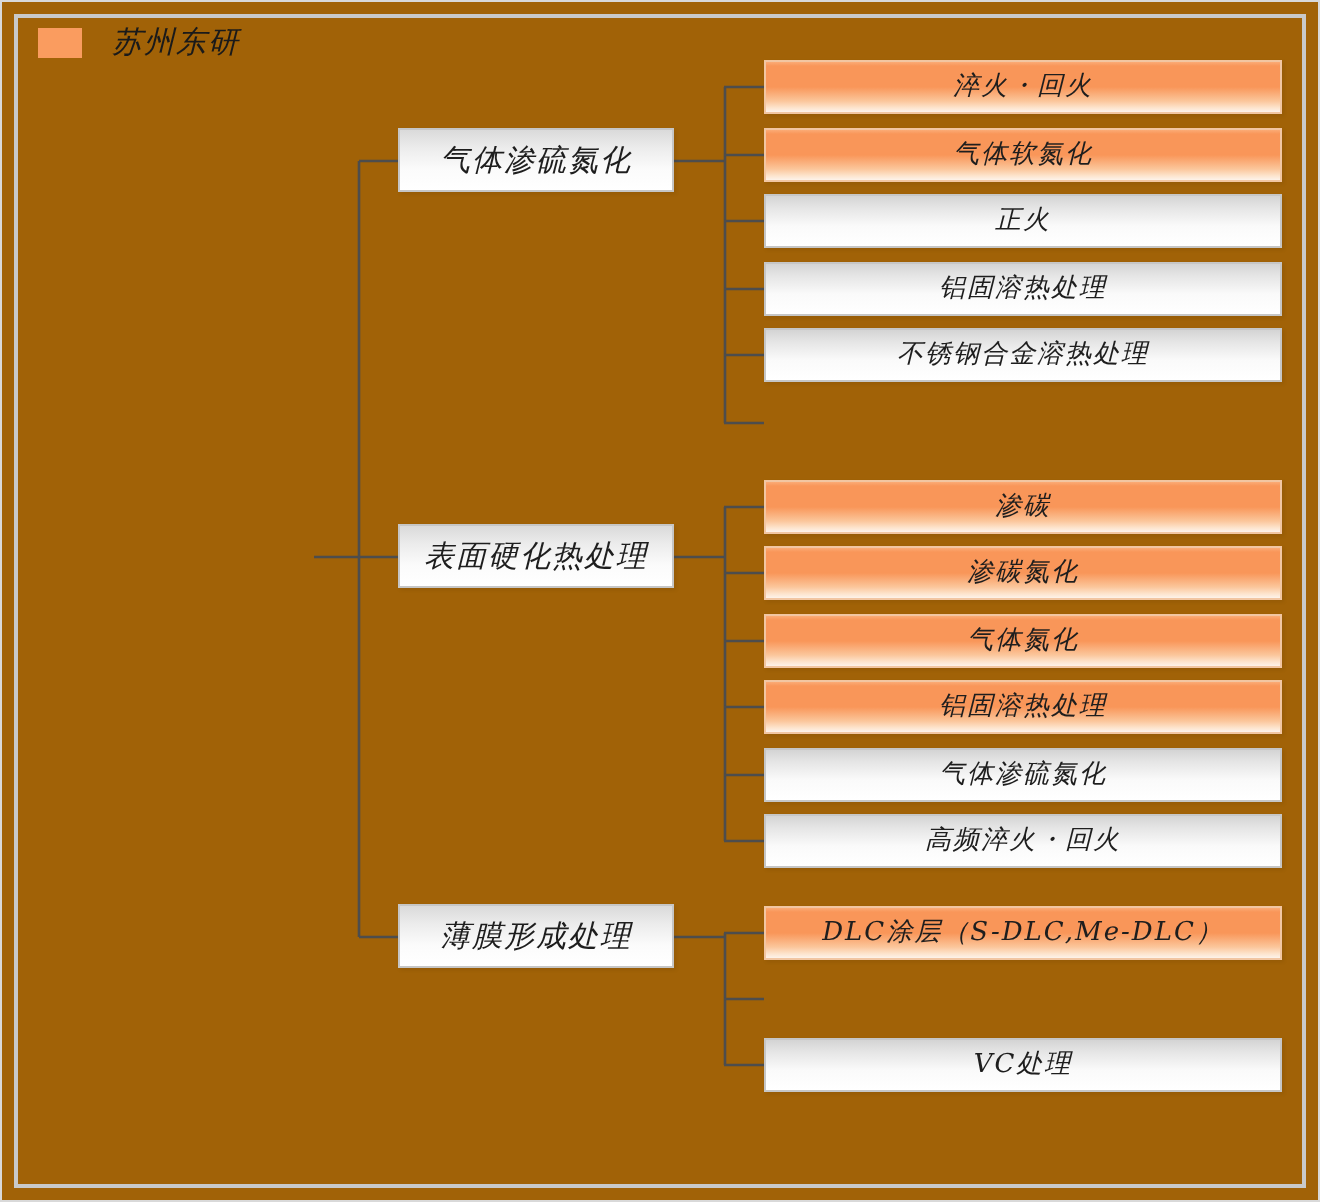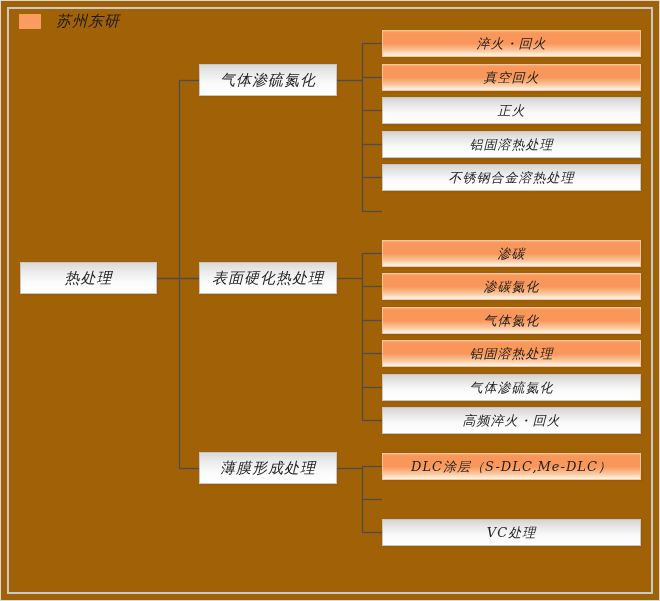--- a/index.html
+++ b/index.html
@@ -77,28 +77,27 @@
       <path d="M361,419.5 H381"></path>
 
       <path d="M336,467.5 H361"></path>
       <path d="M361.5,465.5 V531.5"></path>
       <path d="M361,465.5 H381"></path>
       <path d="M361,498.5 H381"></path>
       <path d="M361,531.5 H381"></path>
     </g>
   </svg>
 
-  <div class="node root" style="top:261px">热处理</div>
 
   <div class="node branch" style="top:63px">气体渗硫氮化</div>
   <div class="node branch" style="top:261px">表面硬化热处理</div>
   <div class="node branch" style="top:451px">薄膜形成处理</div>
 
   <div class="node leaf hl" style="top:29px">淬火・回火</div>
-  <div class="node leaf hl" style="top:63px">真空回火</div>
+  <div class="node leaf hl" style="top:63px">气体软氮化</div>
   <div class="node leaf" style="top:96px">正火</div>
   <div class="node leaf" style="top:130px">铝固溶热处理</div>
   <div class="node leaf" style="top:163px">不锈钢合金溶热处理</div>
 
   <div class="node leaf hl" style="top:239px">渗碳</div>
   <div class="node leaf hl" style="top:272px">渗碳氮化</div>
   <div class="node leaf hl" style="top:306px">气体氮化</div>
   <div class="node leaf hl" style="top:339px">铝固溶热处理</div>
   <div class="node leaf" style="top:373px">气体渗硫氮化</div>
   <div class="node leaf hl" style="top:452px">DLC涂层（S-DLC,Me-DLC）</div>

